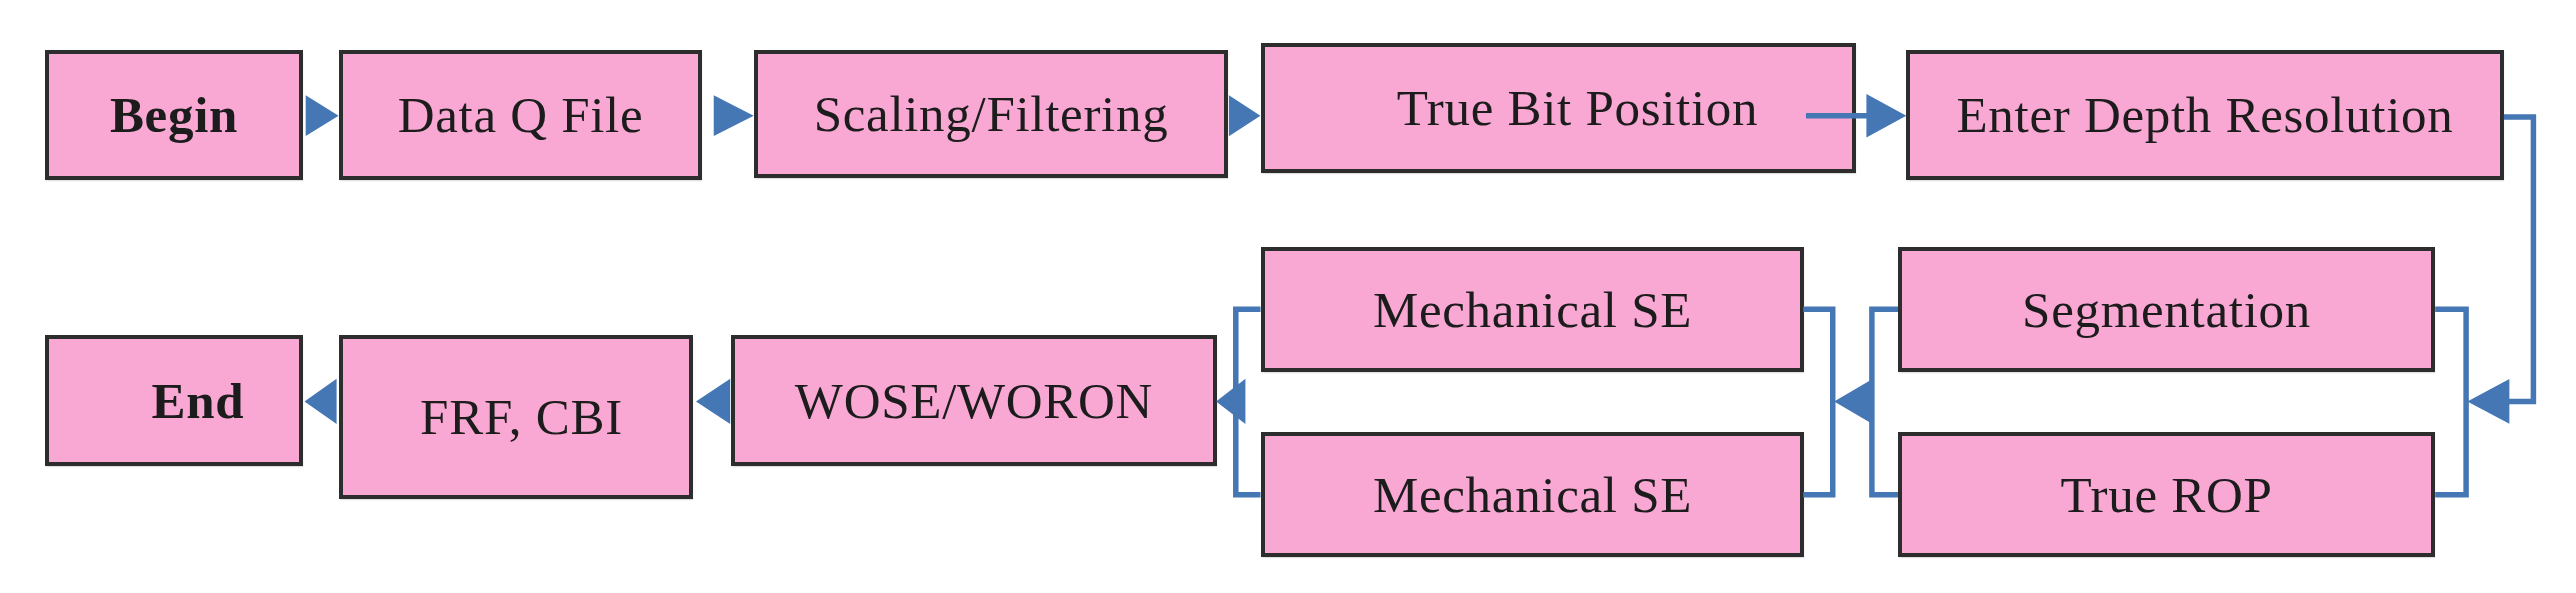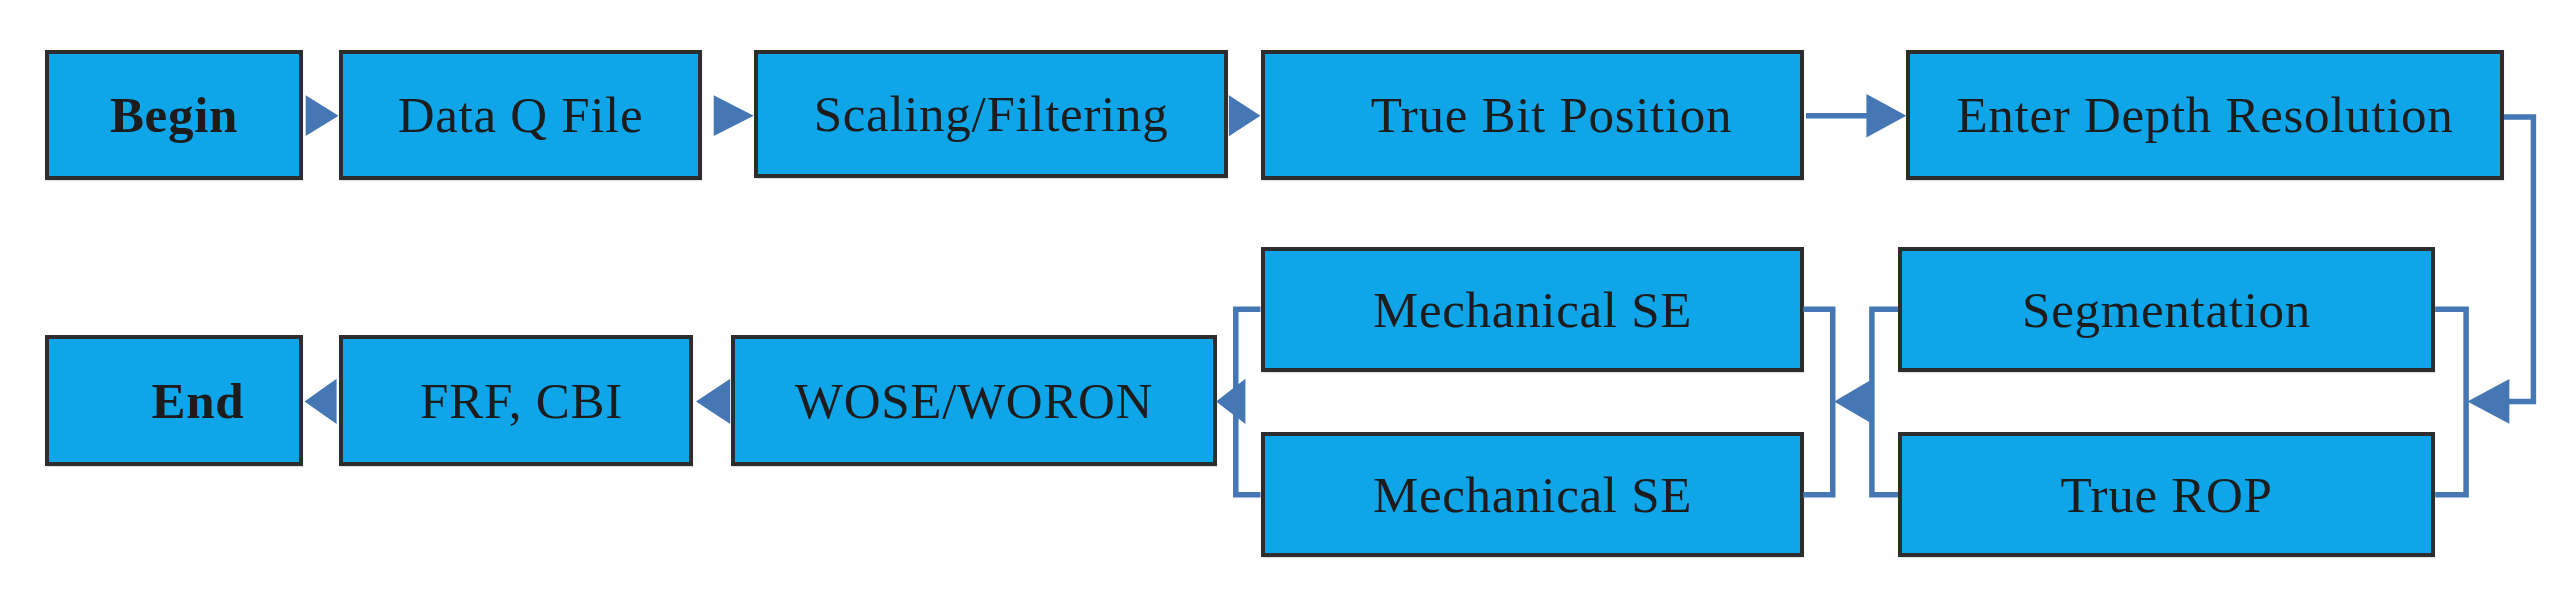--- a/index.html
+++ b/index.html
@@ -11,21 +11,21 @@
     position: relative;
     width: 2576px;
     height: 594px;
     background: #ffffff;
     font-family: "Liberation Serif", "DejaVu Serif", serif;
     overflow: hidden;
   }
   .node {
     position: absolute;
     box-sizing: border-box;
-    background: #0ea5e9;
+    background: #f9a8d4;
     border: 4.8px solid #2d2d2d;
     display: flex;
     align-items: center;
     justify-content: center;
     color: #1c1c1c;
     font-size: 51px;
     letter-spacing: 0.7px;
     white-space: nowrap;
     box-shadow: 1.4px 2.1px 1.4px rgba(0,0,0,0.12);
   }
@@ -54,21 +54,21 @@
 
   <div class="node bold" style="left:45px; top:50px; width:258px; height:130px;">
     <span>Begin</span>
   </div>
   <div class="node" style="left:339px; top:50px; width:363px; height:130px;">
     <span>Data Q File</span>
   </div>
   <div class="node" style="left:754px; top:50px; width:474px; height:128px;">
     <span>Scaling/Filtering</span>
   </div>
-  <div class="node" style="left:1261px; top:50px; width:543px; height:130px;padding-left:38px;">
+  <div class="node" style="left:1261px; top:43px; width:595px; height:130px;padding-left:38px;">
     <span>True Bit Position</span>
   </div>
   <div class="node" style="left:1906px; top:50px; width:598px; height:130px;">
     <span>Enter Depth Resolution</span>
   </div>
 
   <div class="node" style="left:1261px; top:247px; width:543px; height:125px;">
     <span>Mechanical SE</span>
   </div>
   <div class="node" style="left:1898px; top:247px; width:537px; height:125px;">
@@ -77,21 +77,21 @@
   <div class="node" style="left:1261px; top:432px; width:543px; height:125px;">
     <span>Mechanical SE</span>
   </div>
   <div class="node" style="left:1898px; top:432px; width:537px; height:125px;">
     <span>True ROP</span>
   </div>
 
   <div class="node" style="left:731px; top:335px; width:486px; height:131px;">
     <span>WOSE/WORON</span>
   </div>
-  <div class="node" style="left:339px; top:335px; width:354px; height:131px;padding-left:11px;">
+  <div class="node" style="left:339px; top:335px; width:354px; height:164px;padding-left:11px;">
     <span>FRF, CBI</span>
   </div>
   <div class="node bold" style="left:45px; top:335px; width:258px; height:131px;padding-left:48px;">
     <span>End</span>
   </div>
 
   <svg class="connector-layer" width="2576" height="594" viewBox="0 0 3750 864">
 
     <polygon class="edge-head" points="446,140 446,196 491,168"></polygon>
 

